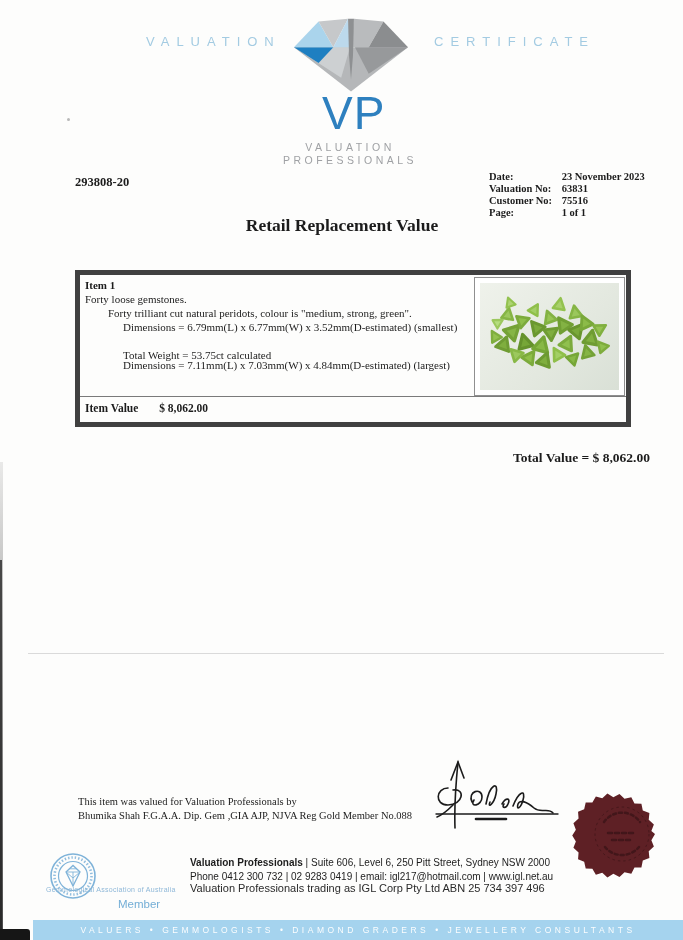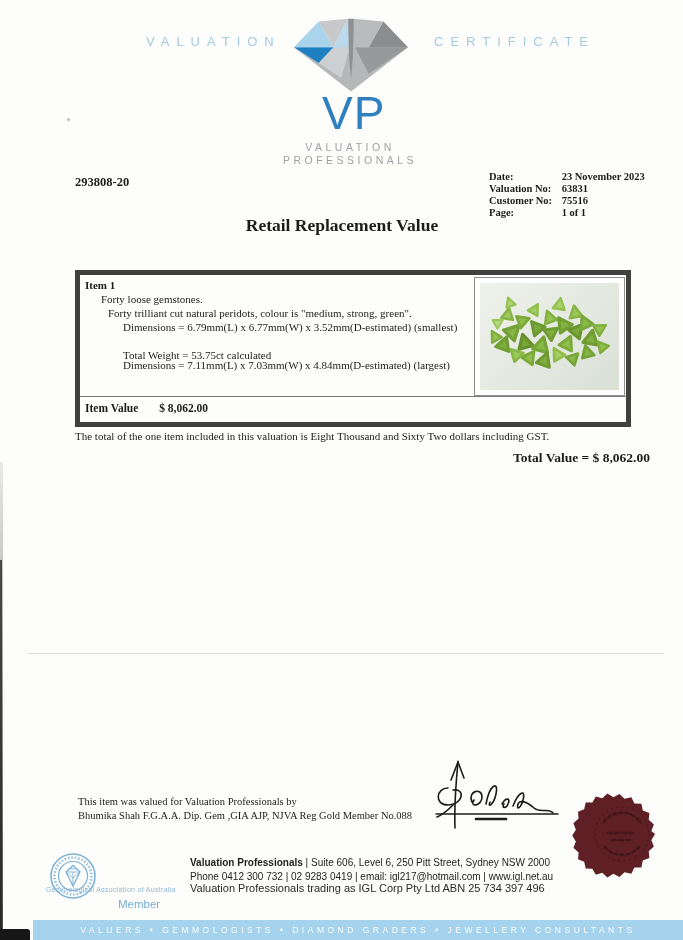--- a/index.html
+++ b/index.html
@@ -142,21 +142,21 @@
   </div>
   <div class="meta-row" style="left:489px; top:207px;">
     <span class="meta-label">Page:</span>
     <span>1 of 1</span>
   </div>
 
   <div class="abs doc-title" style="top:215px;">Retail Replacement Value</div>
 
   <div class="abs item-box">
     <div class="item-line b" style="left:5px; top:4px;">Item 1</div>
-    <div class="item-line" style="left:21px; top:18px;">Forty loose gemstones.</div>
+    <div class="item-line" style="left:5px; top:18px;">Forty loose gemstones.</div>
     <div class="item-line" style="left:28px; top:32px;">Forty trilliant cut natural peridots, colour is "medium, strong, green".</div>
     <div class="item-line" style="left:43px; top:46px;">Dimensions = 6.79mm(L) x 6.77mm(W) x 3.52mm(D-estimated) (smallest)</div>
     <div class="item-line" style="left:43px; top:60px;margin-top:24px;">Dimensions = 7.11mm(L) x 7.03mm(W) x 4.84mm(D-estimated) (largest)</div>
     <div class="item-line" style="left:43px; top:74px;">Total Weight = 53.75ct calculated</div>
 
     <div class="photo-frame">
       <div class="photo-inner">
         <svg width="139" height="107" viewBox="0 0 140 108" xmlns="http://www.w3.org/2000/svg">
           <defs>
             <polygon id="gem" points="0,-8 7,5 -7,5"></polygon>
@@ -195,21 +195,20 @@
       </div>
     </div>
 
     <div class="item-sep"></div>
     <div class="item-value-row">
       <span>Item Value</span>
       <span class="item-value-amt">$ 8,062.00</span>
     </div>
   </div>
 
-  <div class="abs total-sentence" style="left:75px; top:430px;">The total of the one item included in this valuation is Eight Thousand and Sixty Two dollars including GST.</div>
   <div class="abs total-value" style="left:350px; top:450px;">Total Value = $ 8,062.00</div>
 
   <div class="abs fold-line"></div>
 
   <div class="abs" style="left:418px; top:758px;">
     <svg width="170" height="75" viewBox="0 0 170 75" xmlns="http://www.w3.org/2000/svg" fill="none" stroke="#1b1b1b" stroke-width="1.6" stroke-linecap="round">
       <path d="M33,22 L40,4 L46,20"></path>
       <path d="M40,4 C38,24 36,44 37,70"></path>
       <path d="M30,30 C18,30 16,47 30,47 C45,47 48,30 35,32"></path>
       <path d="M35,47 C29,53 24,57 19,59"></path>

